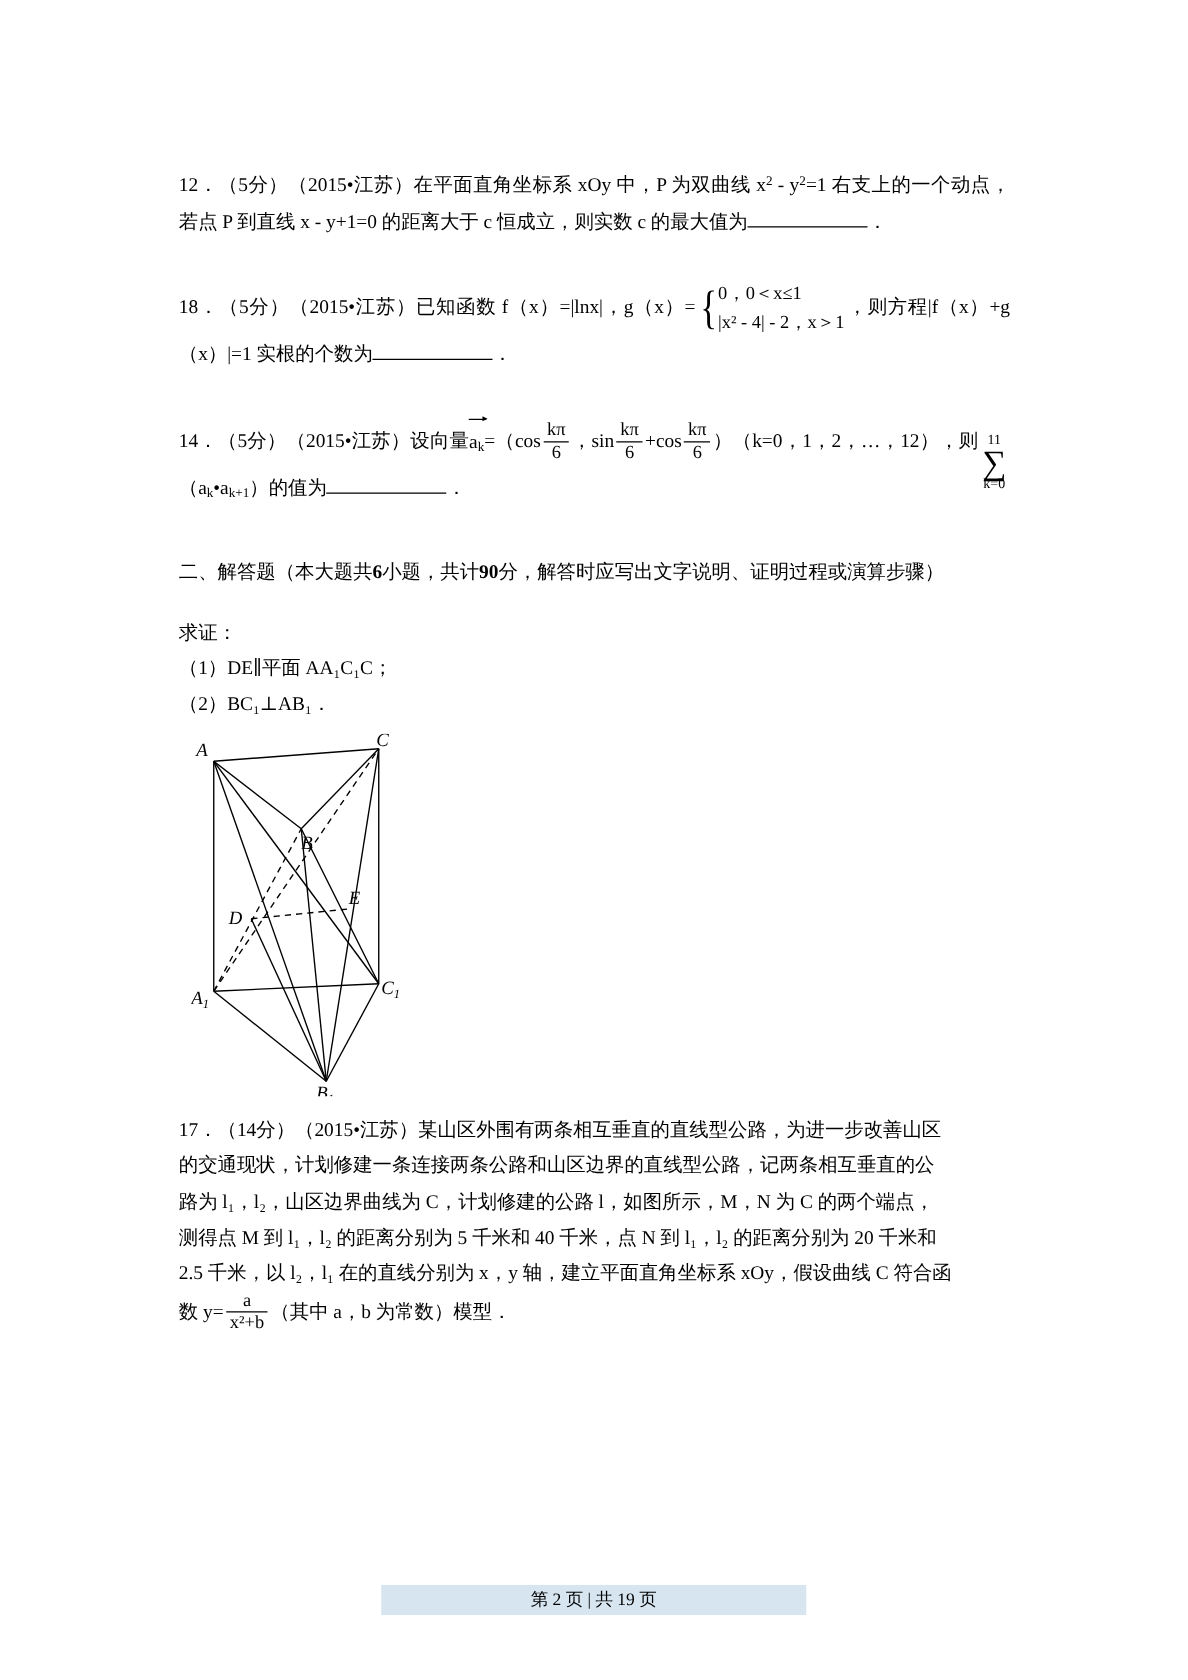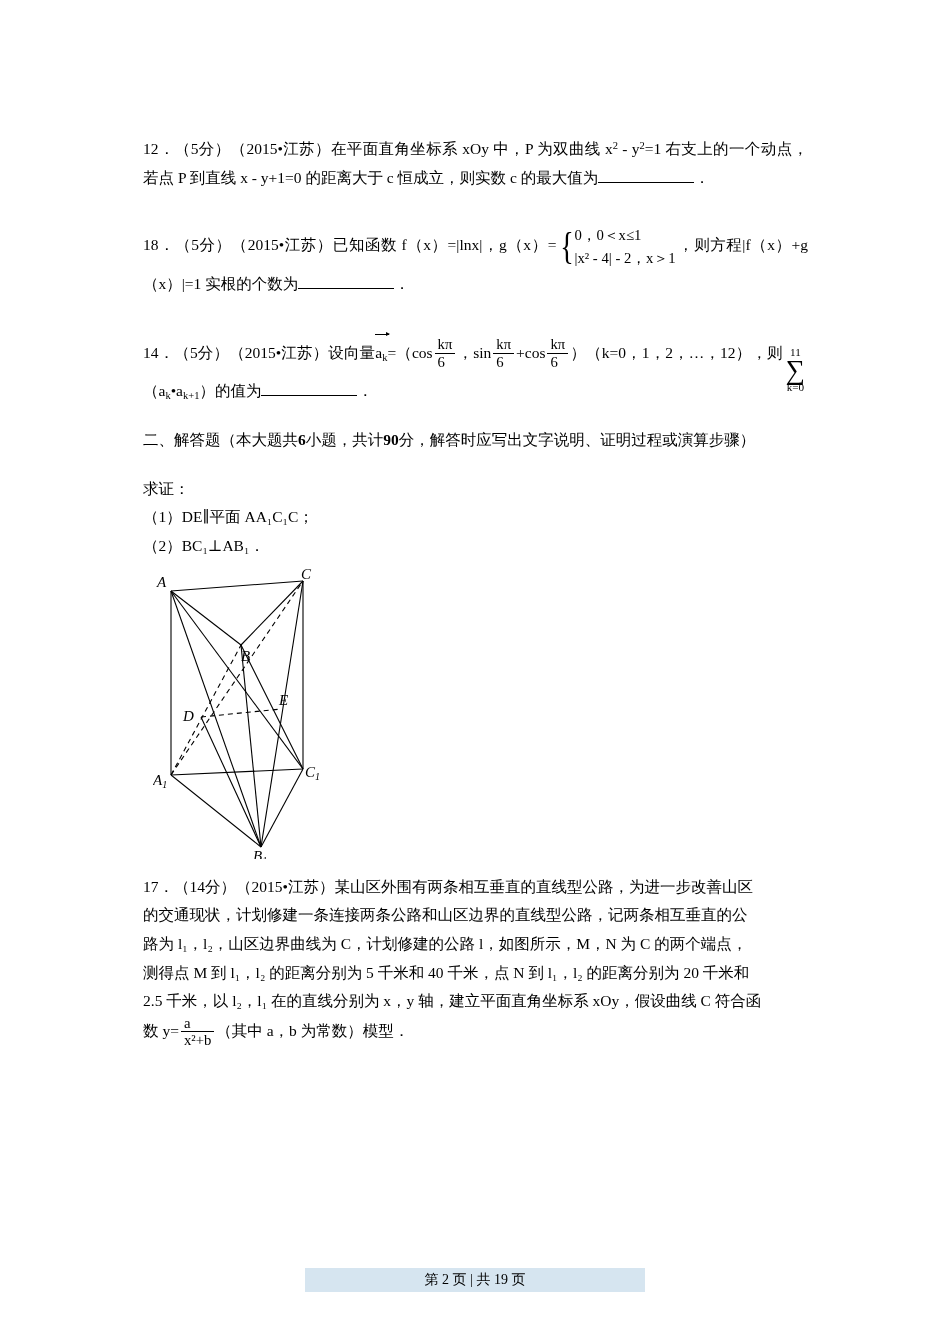--- a/index.html
+++ b/index.html
@@ -39,21 +39,21 @@
   .spacer-lg { height: 26px; }
   .spacer-md { height: 16px; }
   .spacer-sm { height: 8px; }
   sub { font-size: 0.68em; vertical-align: -0.28em; }
   sup { font-size: 0.68em; vertical-align: 0.45em; }
 
   
   .frac {
     display: inline-block;
     vertical-align: middle;
-    text-align: left;
+    text-align: center;
     font-size: 0.95em;
     line-height: 1.1;
     margin: 0 2px;
     position: relative;
     top: -1px;
   }
   .frac .num { display: block; padding: 0 3px; }
   .frac .den { display: block; border-top: 1px solid #000; padding: 0 3px; }
 
   
@@ -116,21 +116,21 @@
     display: inline-block;
     border-bottom: 1px solid #000;
     width: 96px;
     height: 0.95em;
     vertical-align: baseline;
   }
 
   .section-head {
     font-size: 15.5px;
     line-height: 1.85;
-    margin-top: 20px;
+    margin-top: 38px;
     margin-bottom: 4px;
   }
   .bold { font-weight: bold; }
 
   .figure {
     position: relative;
     width: 320px;
     height: 290px;
     margin: 8px 0 0 10px;
   }

